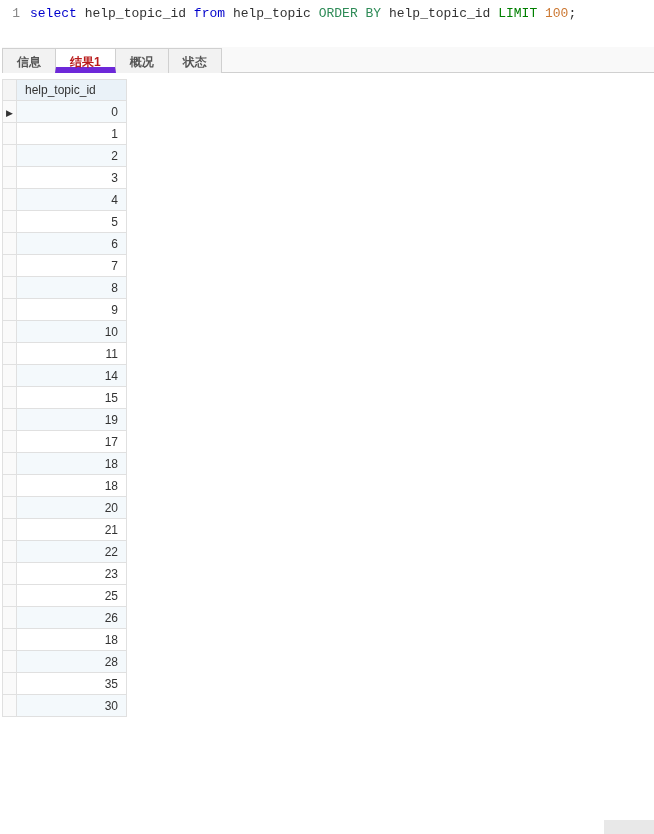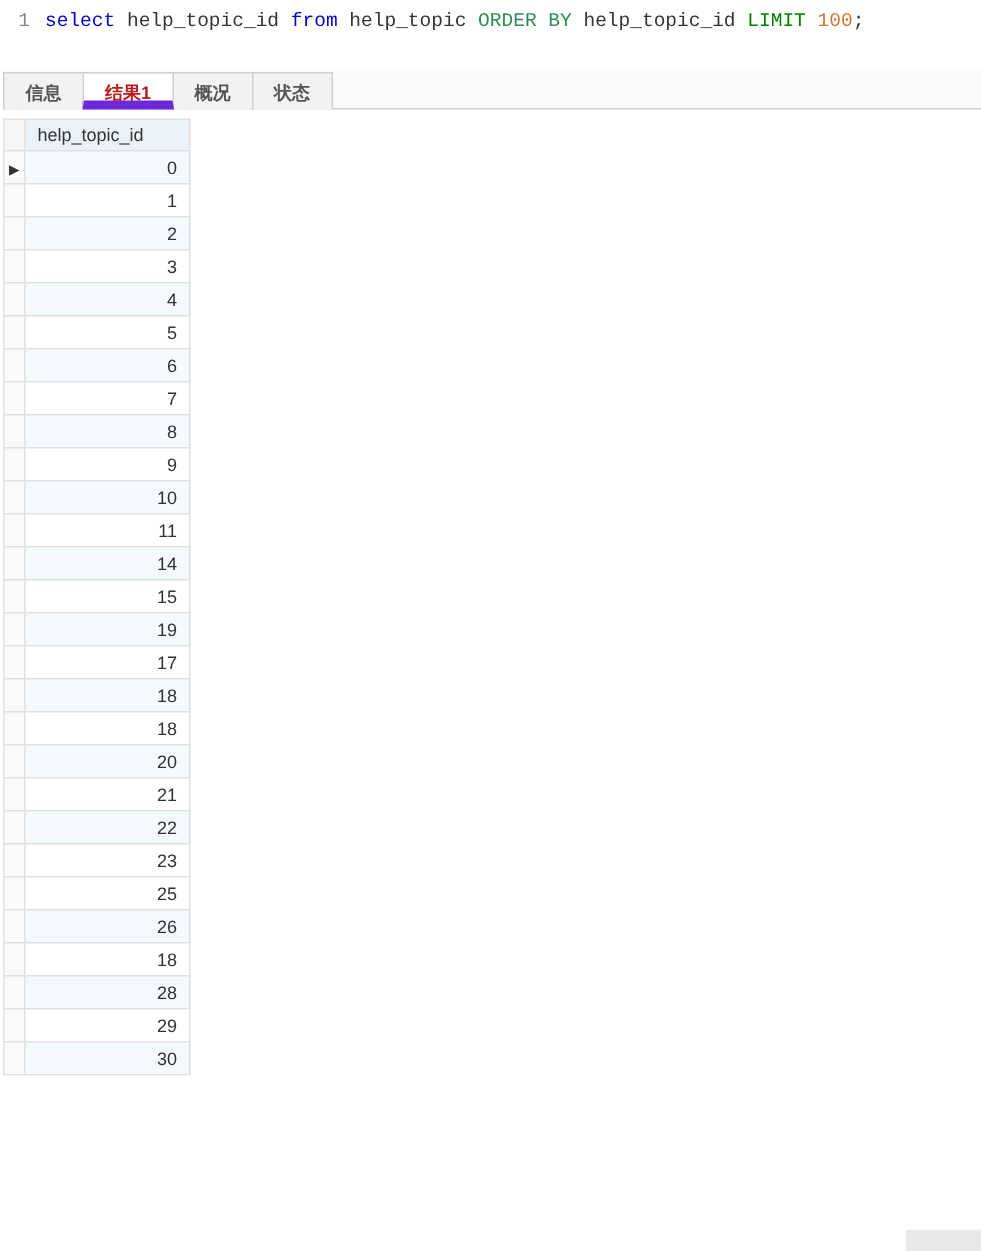--- a/index.html
+++ b/index.html
@@ -255,21 +255,21 @@
       <tr>
         <td class="row-indicator"></td>
         <td class="data-cell">18</td>
       </tr>
       <tr class="alt">
         <td class="row-indicator"></td>
         <td class="data-cell">28</td>
       </tr>
       <tr>
         <td class="row-indicator"></td>
-        <td class="data-cell">29</td>
+        <td class="data-cell">35</td>
       </tr>
       <tr class="alt">
         <td class="row-indicator"></td>
         <td class="data-cell">30</td>
       </tr>
     </tbody>
 </table>
 
 <div class="bottom-bar"></div>
 

